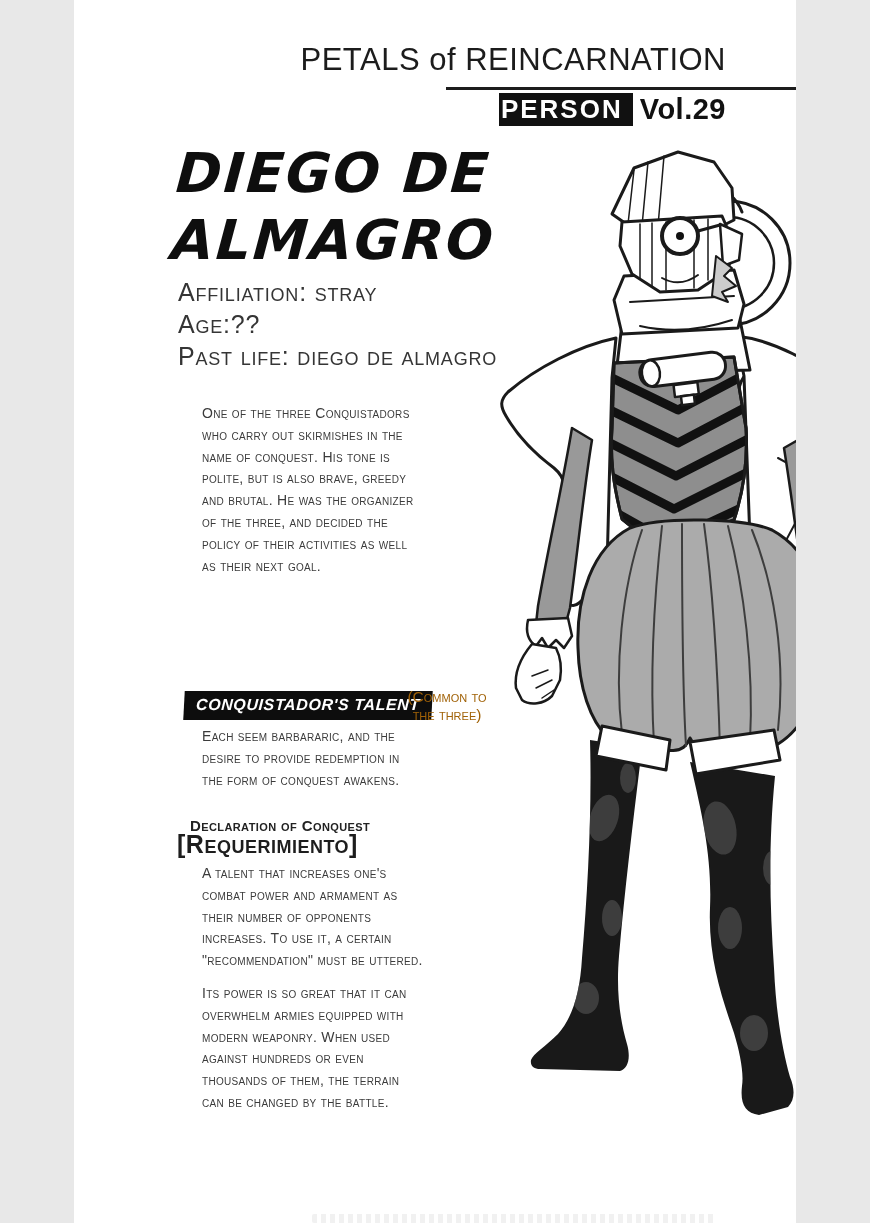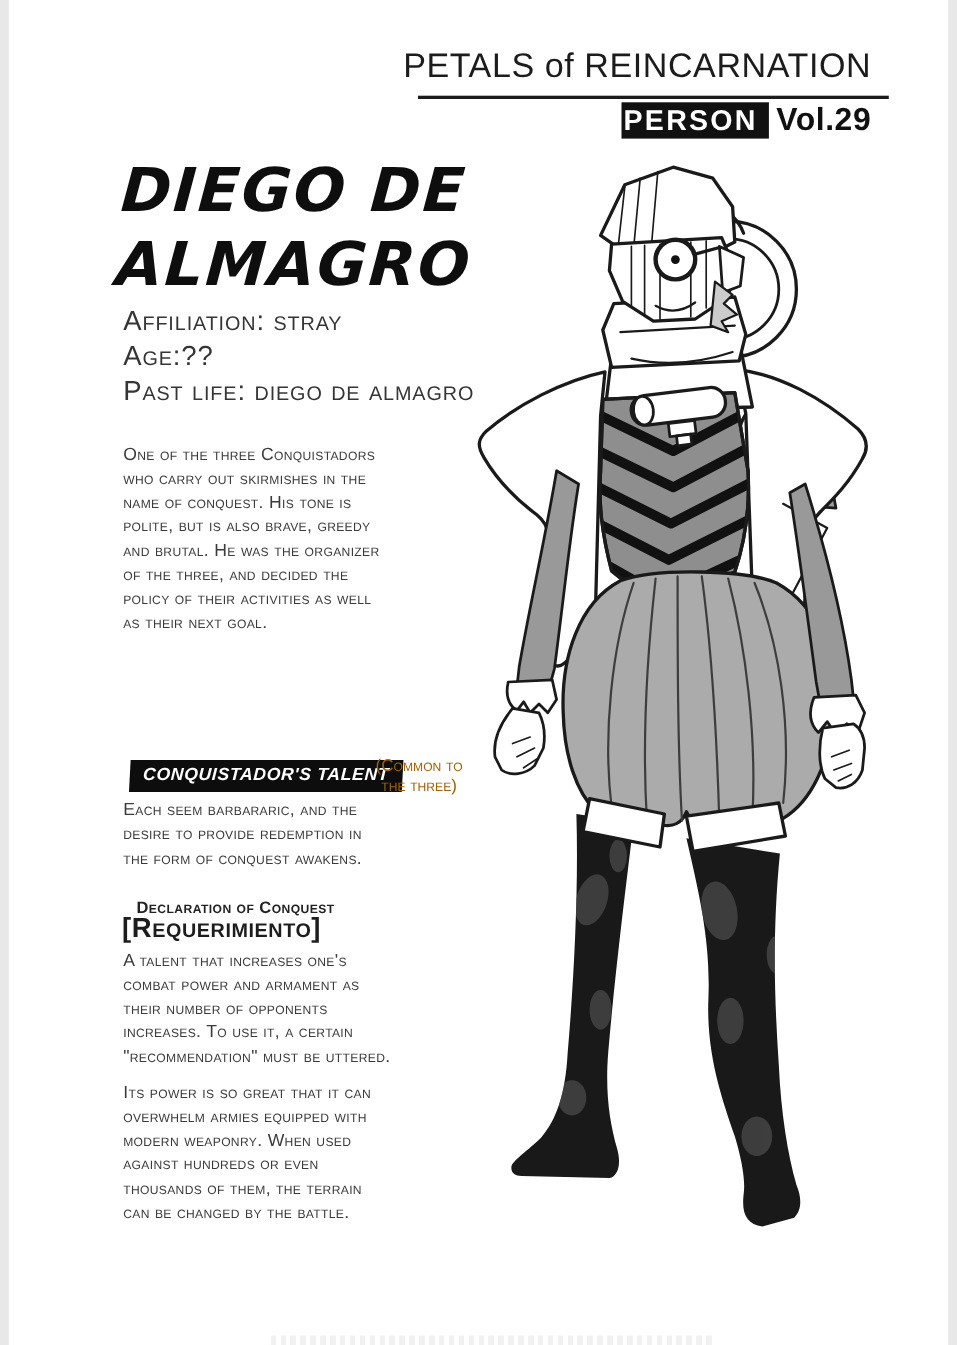--- a/index.html
+++ b/index.html
@@ -1,17 +1,17 @@
 <!DOCTYPE html>
 <html><head>
 <meta charset="utf-8">
 <style>
   html,body { margin:0; padding:0; background:#e8e8e8; }
   .page {
-    position:relative; width:854px; height:1223px; margin:0 auto;
+    position:relative; width:722px; height:1223px; margin:0 auto;
     background:#ffffff; overflow:hidden;
     font-family:"Liberation Sans", sans-serif; color:#1a1a1a;
   }
   
   .series-title {
     position:absolute; top:42px; right:70px;
     font-size:31px; font-weight:400; letter-spacing:0.5px; color:#1c1c1c;
     white-space:nowrap;
   }
   .series-underline {
@@ -36,22 +36,23 @@
     color:#0e0e0e; letter-spacing:2px; transform:skewX(-4deg);
     white-space:pre-line;
   }
   .stats {
     position:absolute; left:104px; top:276px;
     font-variant:small-caps; font-size:25px; line-height:32px;
     color:#353535; letter-spacing:0.8px; white-space:pre-line;
   }
   .copy {
     position:absolute; font-variant:small-caps; color:#3b3b3b;
-    font-size:16px; line-height:21.8px; letter-spacing:0.3px;
+    font-size:14px; line-height:21.8px; letter-spacing:0.3px;
     white-space:pre-line;
+    margin-left:24px;
   }
   .para-main   { left:104px; top:403px; width:390px; }
   .para-talent { left:104px; top:726px; width:390px; }
   .para-req    { left:104px; top:863px; width:400px; }
   .para-power  { left:104px; top:983px; width:400px; }
 
   .talent-badge {
     position:absolute; left:110px; top:691px;
     background:#0d0d0d; color:#fff; font-style:italic; font-weight:700;
     font-size:16px; letter-spacing:0.6px; line-height:1;

